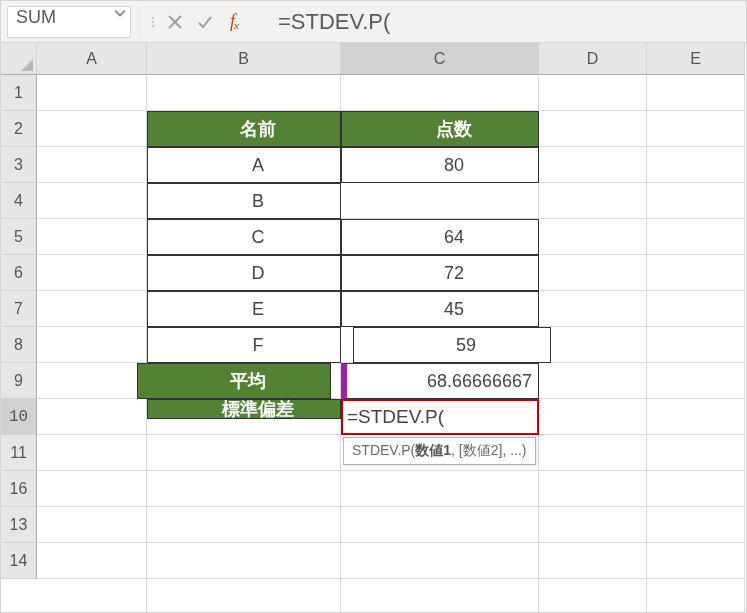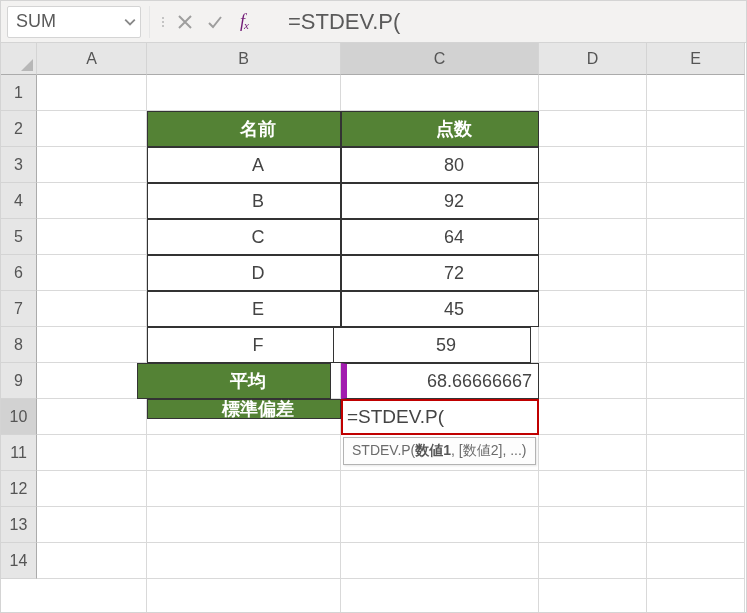--- a/index.html
+++ b/index.html
@@ -13,27 +13,26 @@
     position: relative;
   }
   .formula-bar {
     display: flex;
     align-items: center;
     height: 42px;
     background: #f3f2f1;
     border-bottom: 1px solid #d4d4d4;
   }
   .name-box {
-    width: 134px;
+    width: 124px;
     height: 32px;
     background: #ffffff;
     border: 1px solid #d4d4d4;
     border-radius: 2px;
     display: flex;
-    align-items: center;
     margin-left: 6px;
     padding: 0 4px 0 8px;
   }
   .name-box-text {
     flex: 1;
     font-size: 18px;
     color: #5a5a5a;
   }
   .name-box-arrow { width: 12px; height: 12px; color: #888; }
   .fb-divider {
@@ -44,21 +43,21 @@
     margin: 0 6px 0 4px;
   }
   .fb-handle div { width: 2px; height: 2px; background: #b5b5b5; border-radius: 50%; }
   .fb-handle-row { display: flex; gap: 2px; }
   .fb-btn {
     width: 30px; height: 32px; display: flex; align-items: center; justify-content: center;
     color: #9e9e9e; font-size: 18px;
   }
   .fb-btn svg { width: 18px; height: 18px; }
   .fb-fx {
-    font-style: italic; font-family: "Times New Roman", serif; font-size: 18px; color: #701a75;
+    font-style: italic; font-family: "Times New Roman", serif; font-size: 18px; color: #c2410c;
     position: relative;
   }
   .fb-input {
     flex: 1;
     height: 32px;
     display: flex;
     align-items: center;
     font-size: 22px;
     color: #5a5a5a;
     padding-left: 28px;
@@ -98,20 +97,21 @@
   .row-h {
     height: 36px;
     background: #e6e6e6;
     border-right: 1px solid #ababab;
     border-bottom: 1px solid #d4d4d4;
     display: flex; align-items: center; justify-content: center;
     font-size: 16px; color: #555;
   }
   .row-h.active {
     background: #d2d2d2;
+    font-family: Liberation Mono, monospace;
   }
   .col-h.active { background: #d2d2d2; }
   .cells {
     position: relative;
   }
   .gridline-v {
     position: absolute; top:0; bottom:0; width:1px; background:#d9d9d9;
   }
   .gridline-h {
     position: absolute; left:0; right:0; height:1px; background:#d9d9d9;
@@ -212,21 +212,21 @@
         <div class="row-h" style="height: 36px;">2</div>
         <div class="row-h" style="height: 36px;">3</div>
         <div class="row-h" style="height: 36px;">4</div>
         <div class="row-h" style="height: 36px;">5</div>
         <div class="row-h" style="height: 36px;">6</div>
         <div class="row-h" style="height: 36px;">7</div>
         <div class="row-h" style="height: 36px;">8</div>
         <div class="row-h" style="height: 36px;">9</div>
         <div class="row-h active" style="height: 36px;">10</div>
         <div class="row-h" style="height: 36px;">11</div>
-        <div class="row-h" style="height: 36px;">12</div>
+        <div class="row-h" style="height: 36px;">16</div>
         <div class="row-h" style="height: 36px;">13</div>
         <div class="row-h" style="height: 36px;">14</div>
       </div>
   </div>
   <div style="flex:1;display:flex;flex-direction:column;overflow:hidden;">
     <div class="col-headers" id="col-headers">
         <div class="col-h" style="width: 110px;">A</div>
         <div class="col-h" style="width: 194px;">B</div>
         <div class="col-h active" style="width: 198px;">C</div>
         <div class="col-h" style="width: 108px;">D</div>
@@ -250,29 +250,28 @@
         <div class="gridline-h" style="top: 359px;"></div>
         <div class="gridline-h" style="top: 395px;"></div>
         <div class="gridline-h" style="top: 431px;"></div>
         <div class="gridline-h" style="top: 467px;"></div>
         <div class="gridline-h" style="top: 503px;"></div>
         <div class="cell thead" style="left: 110px; top: 36px; width: 194px; height: 36px;">名前</div>
         <div class="cell thead" style="left: 304px; top: 36px; width: 198px; height: 36px;">点数</div>
         <div class="cell tbody" style="left: 110px; top: 72px; width: 194px; height: 36px;">A</div>
         <div class="cell tbody" style="left: 304px; top: 72px; width: 198px; height: 36px;">80</div>
         <div class="cell tbody" style="left: 110px; top: 108px; width: 194px; height: 36px;">B</div>
-        <div class="cell tbody" style="left: 304px; top: 108px; width: 198px; height: 36px;">92</div>
         <div class="cell tbody" style="left: 110px; top: 144px; width: 194px; height: 36px;">C</div>
         <div class="cell tbody" style="left: 304px; top: 144px; width: 198px; height: 36px;">64</div>
         <div class="cell tbody" style="left: 110px; top: 180px; width: 194px; height: 36px;">D</div>
         <div class="cell tbody" style="left: 304px; top: 180px; width: 198px; height: 36px;">72</div>
         <div class="cell tbody" style="left: 110px; top: 216px; width: 194px; height: 36px;">E</div>
         <div class="cell tbody" style="left: 304px; top: 216px; width: 198px; height: 36px;">45</div>
         <div class="cell tbody" style="left: 110px; top: 252px; width: 194px; height: 36px;">F</div>
-        <div class="cell tbody" style="left: 296px; top: 252px; width: 198px; height: 36px;">59</div>
+        <div class="cell tbody" style="left: 316px; top: 252px; width: 198px; height: 36px;">59</div>
         <div class="cell thead" style="left: 100px; top: 288px; width: 194px; height: 36px;">平均</div>
         <div class="cell tnum" style="left: 304px; top: 288px; width: 198px; height: 36px; border-top: 1px solid rgb(51, 51, 51);">68.66666667</div>
         <div class="cell thead" style="left: 110px; top: 324px; width: 194px; height: 20px;">標準偏差</div>
         <div class="cell tbody active-cell" style="left: 304px; top: 324px; width: 198px; height: 36px; color: rgb(68, 68, 68);">=STDEV.P(</div>
         <div class="tooltip" style="left: 306px; top: 362px;"><span>STDEV.P(</span><b>数値1</b><span>, [数値2], ...)</span></div>
       </div>
   </div>
 </div>
 
 </body></html>

